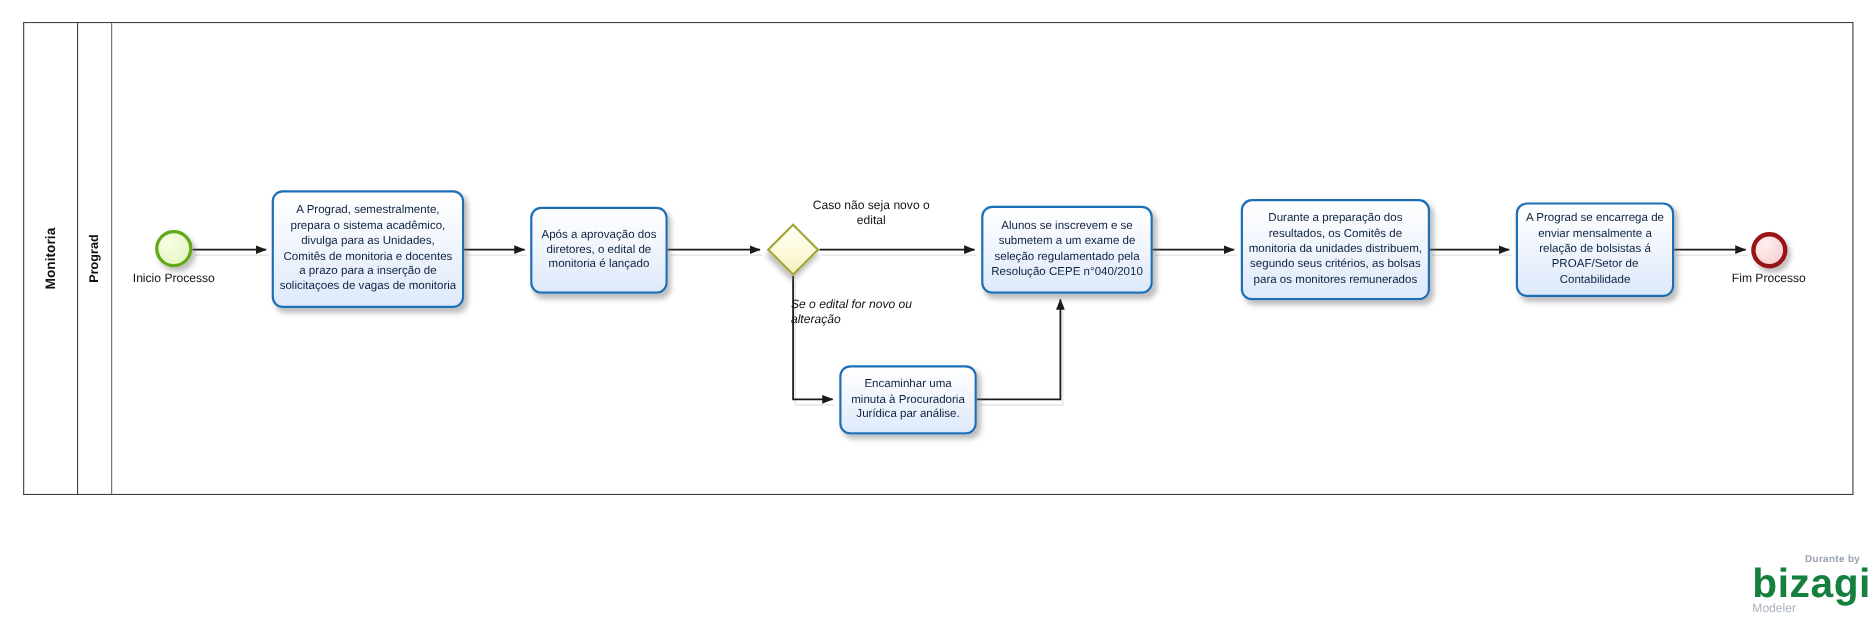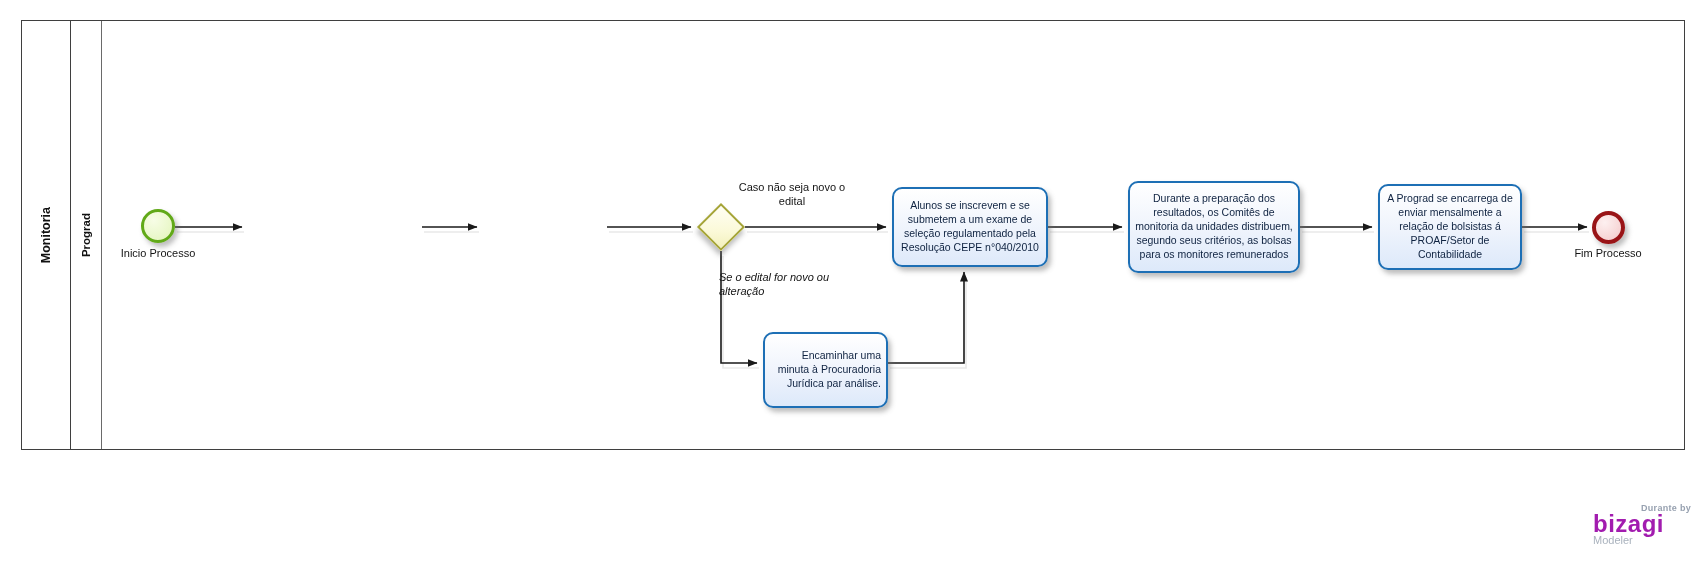--- a/index.html
+++ b/index.html
@@ -37,21 +37,21 @@
     border:2.5px solid #a5a437;background:linear-gradient(135deg,#fffef4 0%,#fbf9d8 60%,#f3f1bc 100%);
     box-shadow:3px 4px 5px rgba(110,110,110,0.45);box-sizing:border-box;}
 
   
   .flabel{position:absolute;font-size:11px;color:#141414;line-height:1.25;}
   .flabel.center{text-align:center;}
 
   
   .logo{position:absolute;left:1593px;top:503px;width:100px;}
   .logo .powered{font-size:9px;font-weight:bold;color:#97a1b0;text-align:right;letter-spacing:0.3px;padding-right:2px;}
-  .logo .brand{font-size:24px;font-weight:bold;color:#a21caf;line-height:1.0;letter-spacing:0.5px;margin-top:-1px;}
+  .logo .brand{font-size:37px;font-weight:bold;color:#15803d;line-height:1.0;letter-spacing:0.5px;margin-top:-1px;}
   .logo .product{font-size:11px;color:#a9b2bd;margin-top:-2px;margin-left:0;}
 </style>
 </head>
 <body>
 
 <div class="canvas">
 
   <div class="pool">
     <div class="pool-label-band">
       <span class="vert-text">Monitoria</span>
@@ -88,39 +88,45 @@
       <path d="M888,363 H964 V272" marker-end="url(#arr)"></path>
       <path d="M1048,227 H1122" marker-end="url(#arr)"></path>
       <path d="M1300,227 H1372" marker-end="url(#arr)"></path>
       <path d="M1522,227 H1587" marker-end="url(#arr)"></path>
     </g>
   </svg>
 
   <div class="event-start"></div>
   <div class="flabel center" style="left:100px;top:247px;width:116px;">Inicio Processo</div>
 
+  <div class="task" style="left:247px;top:173px;width:175px;height:107px;">
+    <span>A Prograd, semestralmente, prepara o sistema acadêmico, divulga para as Unidades, Comitês de monitoria e docentes a prazo para a inserção de solicitaçoes de vagas de monitoria</span>
+  </div>
 
+  <div class="task" style="left:482px;top:188px;width:125px;height:79px;">
+    <span>Após a aprovação dos diretores, o edital de monitoria é lançado</span>
+  </div>
 
   <div class="gateway"></div>
   <div class="flabel center" style="left:731px;top:181px;width:122px;">Caso não seja novo o edital</div>
   <div class="flabel" style="left:719px;top:271px;width:120px;font-style:italic;">Se o edital for novo ou alteração</div>
 
   <div class="task" style="left:892px;top:187px;width:156px;height:80px;">
     <span>Alunos se inscrevem e se submetem a um exame de seleção regulamentado pela Resolução CEPE n°040/2010</span>
   </div>
 
   <div class="task" style="left:1128px;top:181px;width:172px;height:92px;">
     <span>Durante a preparação dos resultados, os Comitês de monitoria da unidades distribuem, segundo seus critérios, as bolsas para os monitores remunerados</span>
   </div>
 
   <div class="task" style="left:1378px;top:184px;width:144px;height:86px;">
     <span>A Prograd se encarrega de enviar mensalmente a relação de bolsistas á PROAF/Setor de Contabilidade</span>
   </div>
 
-  <div class="task" style="left:763px;top:332px;width:125px;height:76px;text-align:right;">
+  <div class="task" style="left:763px;top:332px;width:125px;height:63px;">
     <span>Encaminhar uma minuta à Procuradoria Jurídica par análise.</span>
   </div>
 
   <div class="event-end"></div>
   <div class="flabel center" style="left:1550px;top:247px;width:116px;">Fim Processo</div>
 
   <div class="logo">
     <div class="powered">Durante by</div>
     <div class="brand">bizagi</div>
     <div class="product">Modeler</div>

